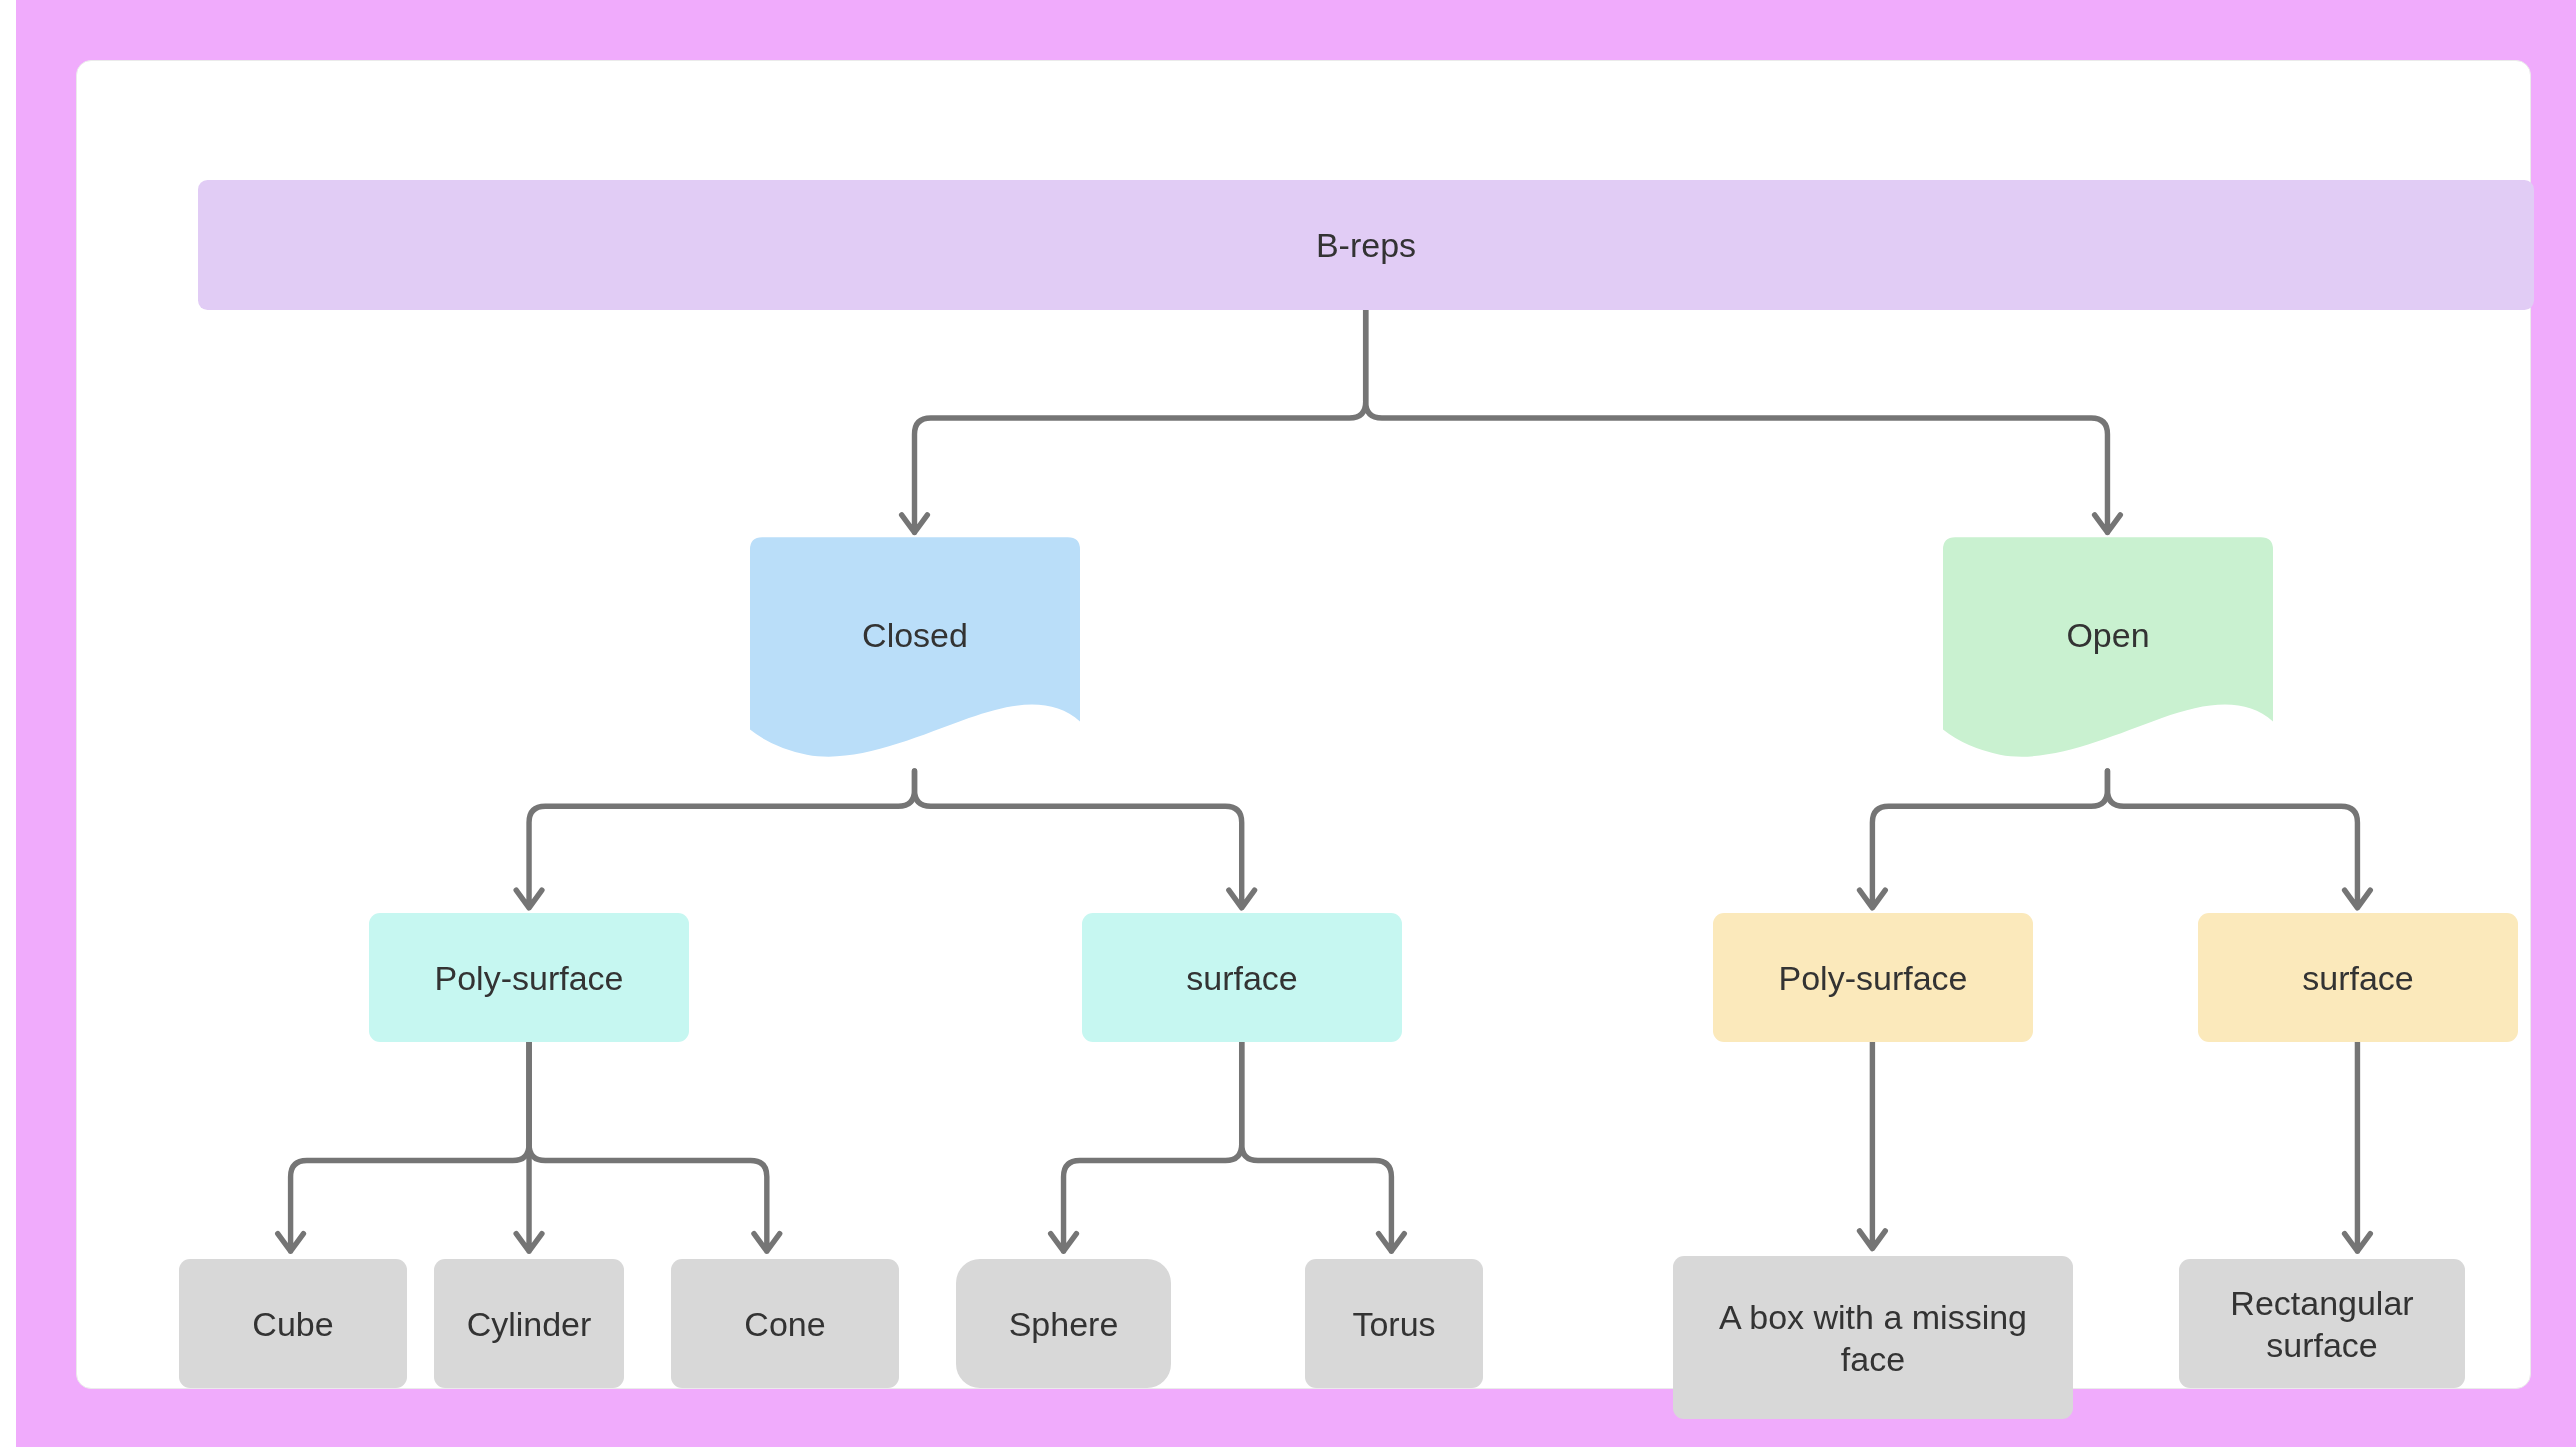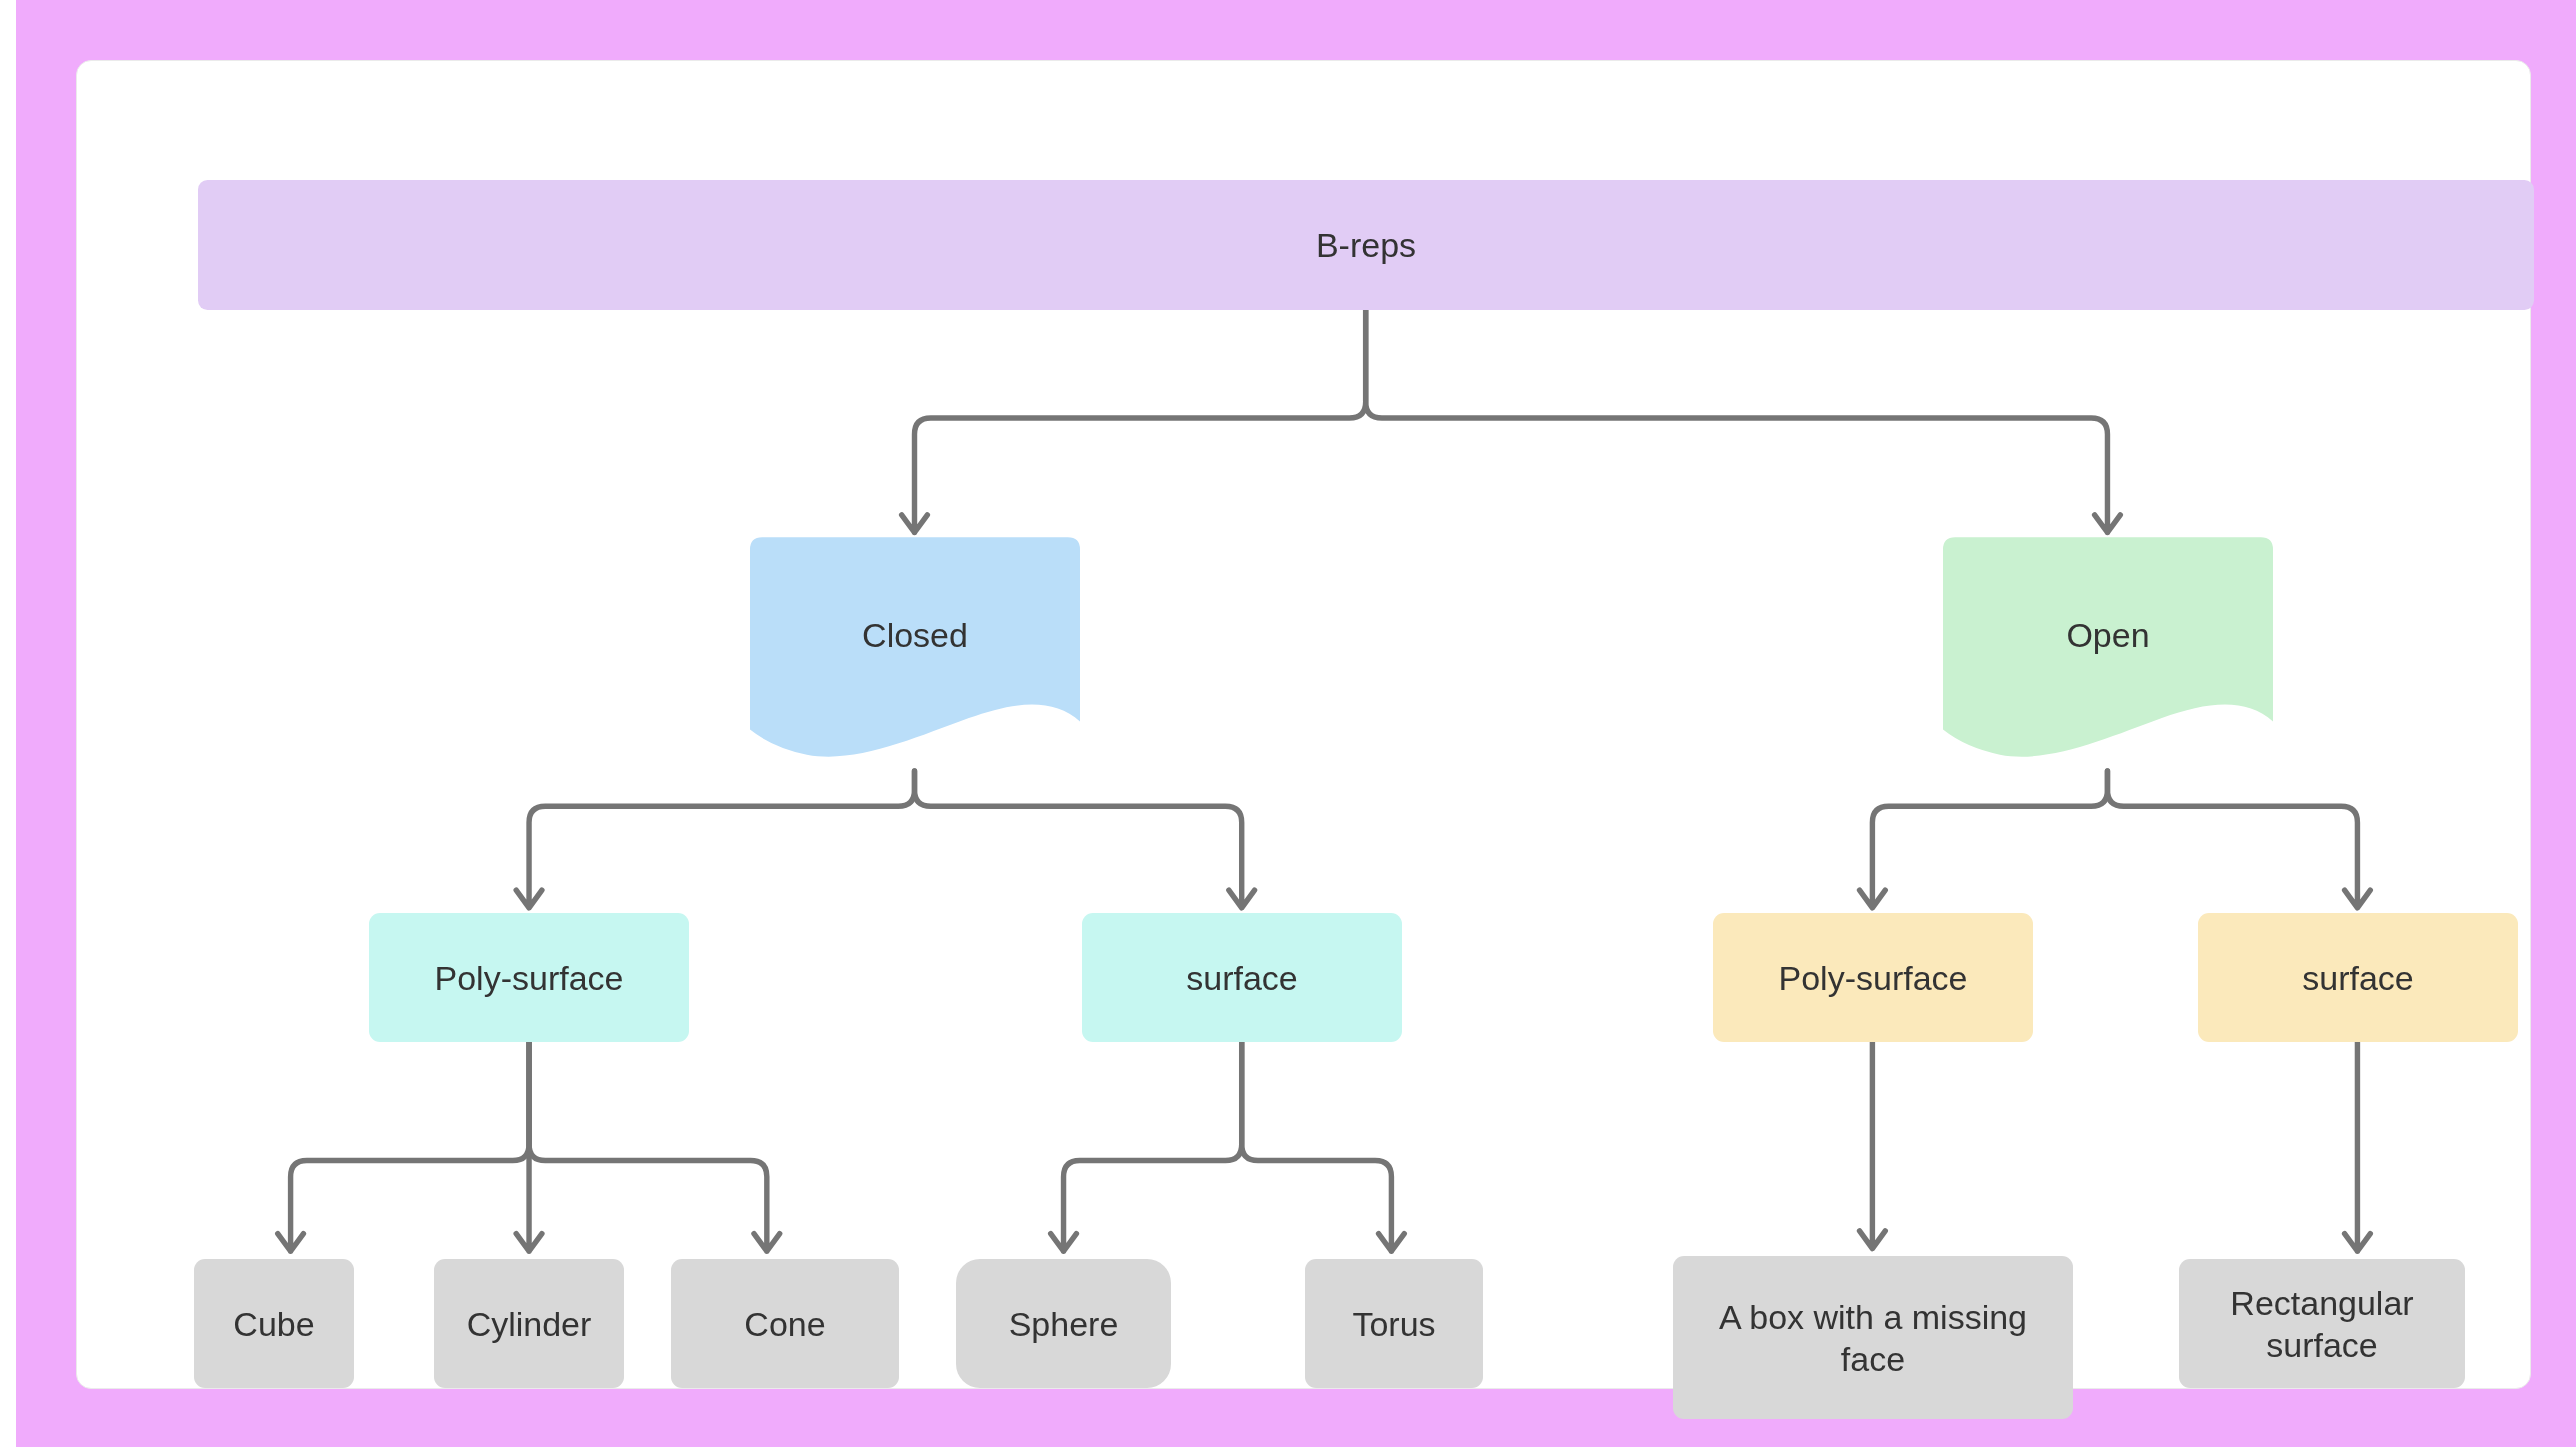--- a/index.html
+++ b/index.html
@@ -58,21 +58,21 @@
 
   
   .lvl3 { top: 852px; height: 129px; }
   #node-closed-poly    { left: 292px;  width: 320px; }
   #node-closed-surface { left: 1005px; width: 320px; }
   #node-open-poly      { left: 1636px; width: 320px; }
   #node-open-surface   { left: 2121px; width: 320px; }
 
   
   .leaf { top: 1198px; height: 129px; }
-  #node-cube         { left: 117px;  width: 160px; text-align: center; }
+  #node-cube         { left: 102px;  width: 228px; text-align: center; }
   #node-cylinder     { left: 357px;  width: 190px; }
   #node-cone         { left: 594px;  width: 228px; }
   #node-sphere       { left: 879px; width: 215px; }
   #node-torus        { left: 1228px; width: 178px; }
   #node-box-missing  { left: 1596px; top: 1195px; width: 400px; height: 163px; padding: 0 37px; }
   #node-rect-surface { left: 2102px; width: 286px; }
 </style>
 </head>
 <body>
 

